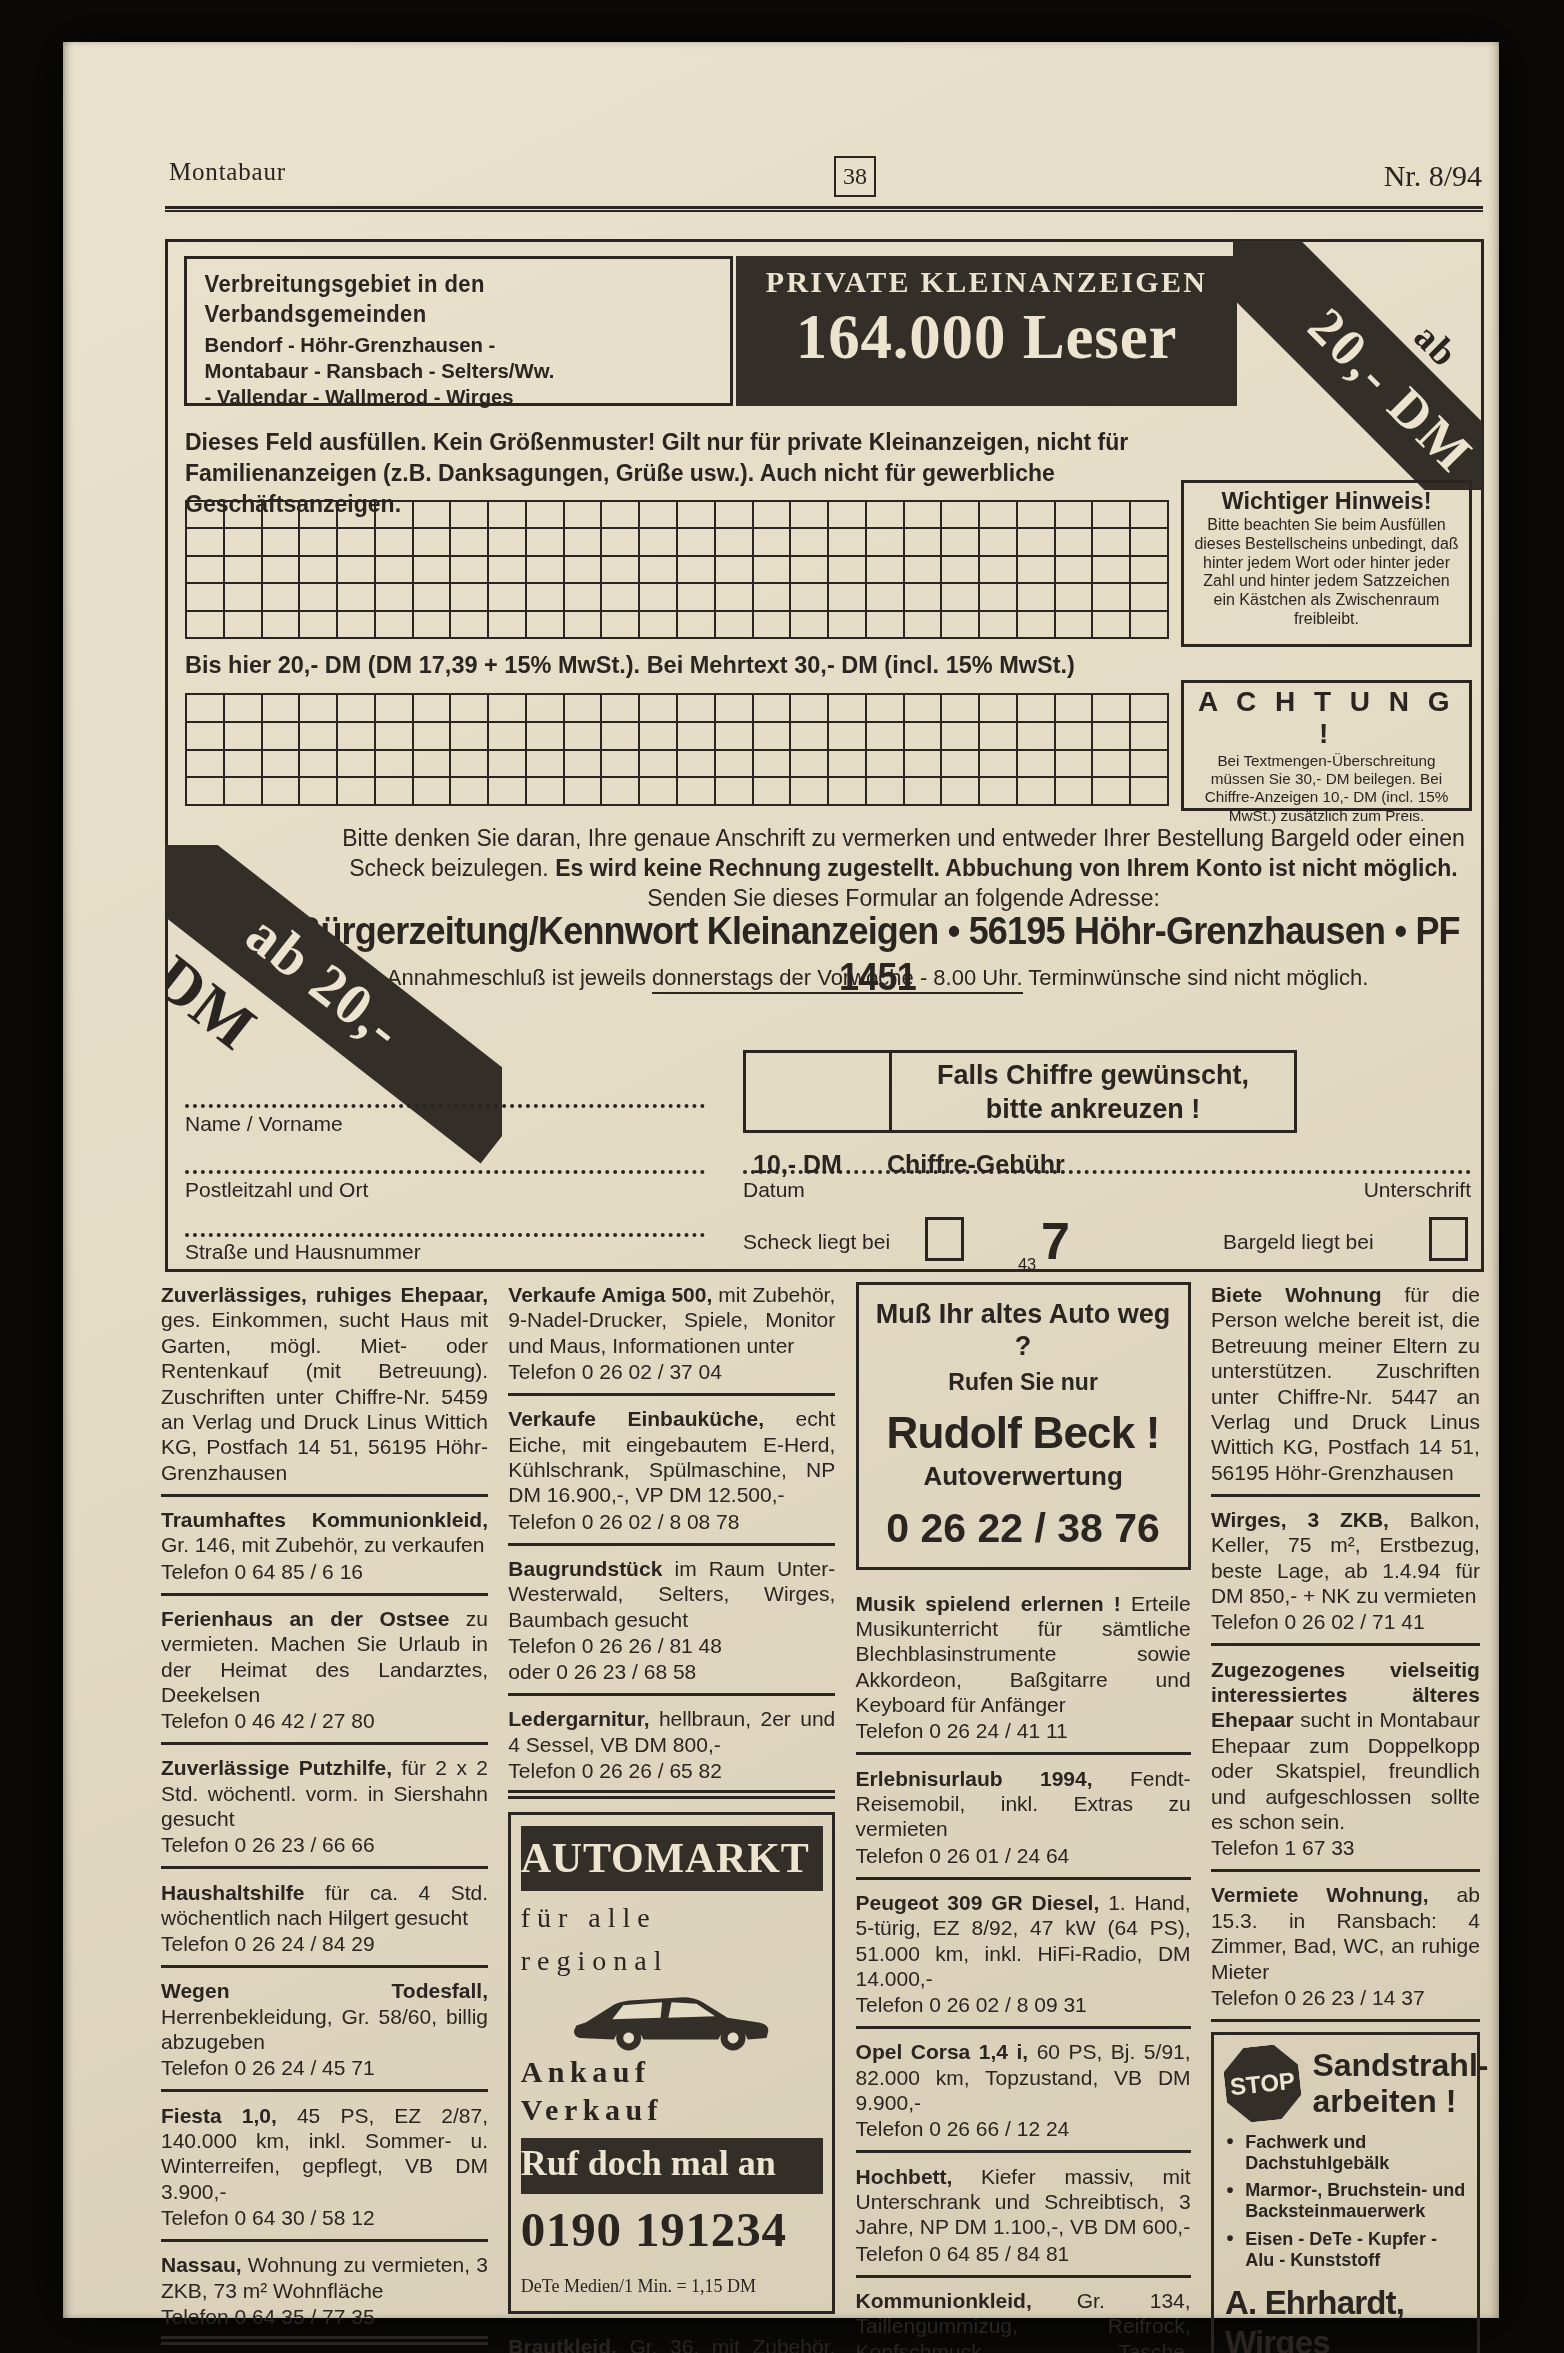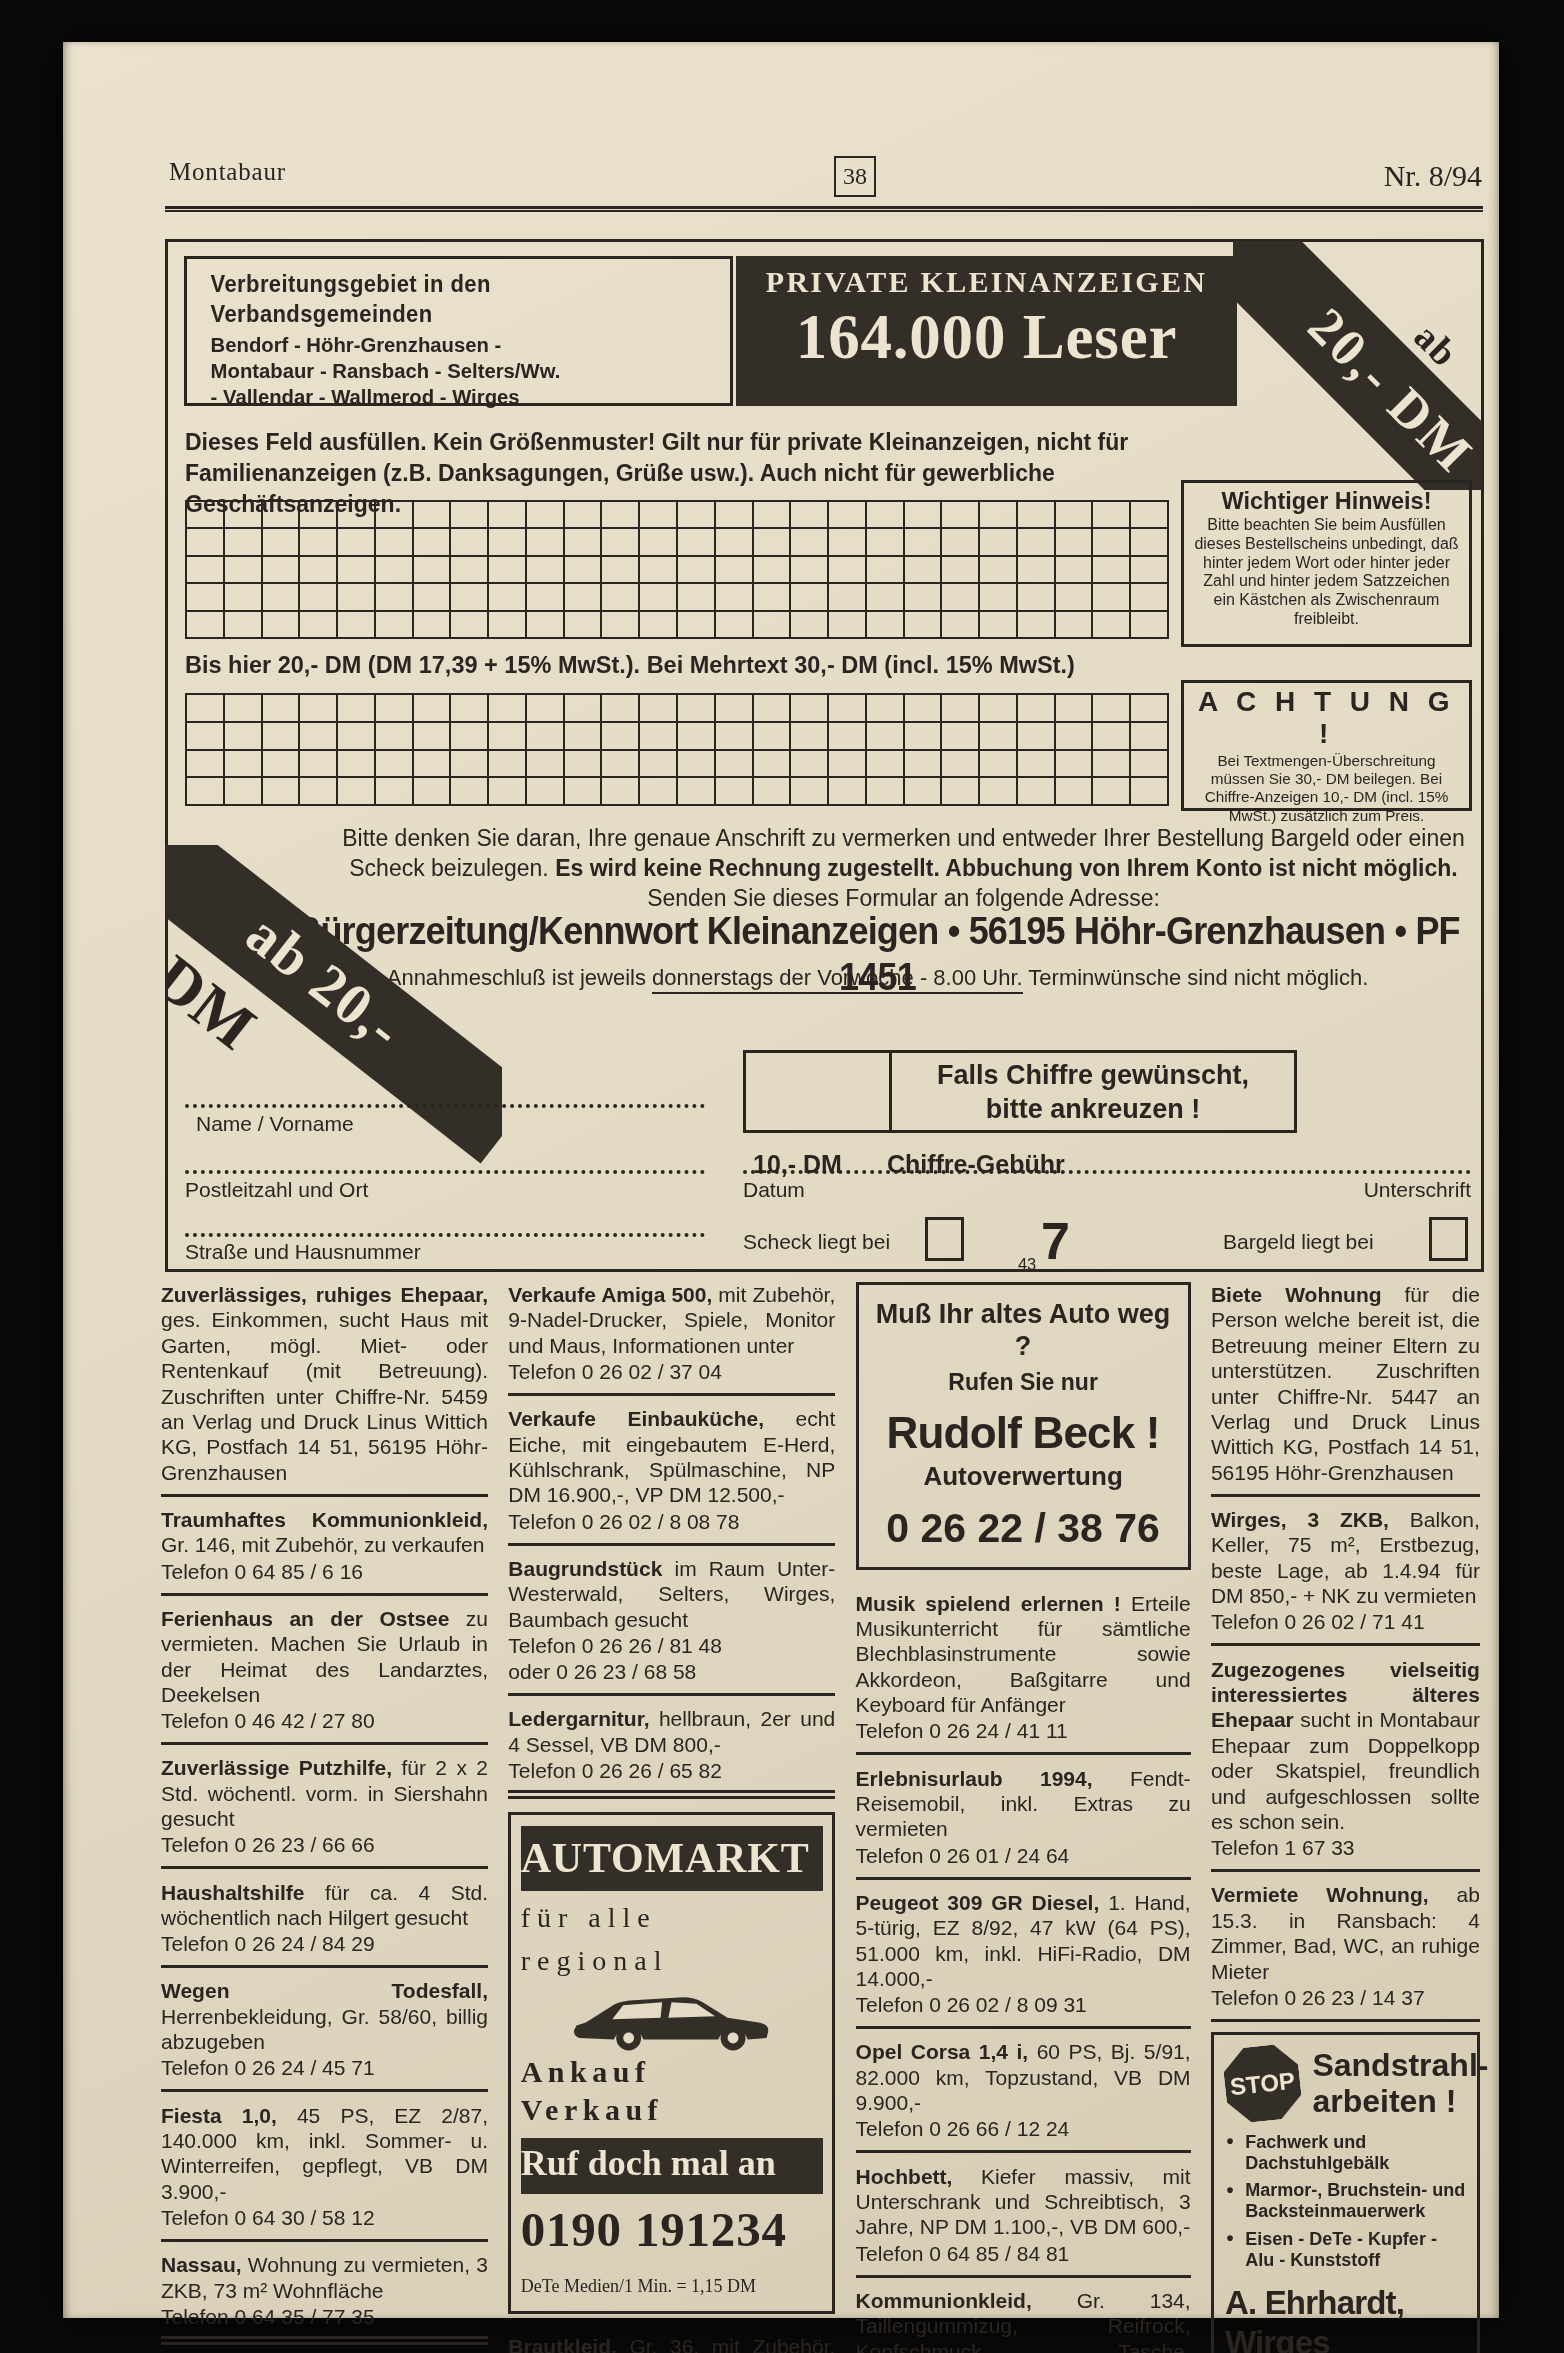--- a/index.html
+++ b/index.html
@@ -25,21 +25,21 @@
   #pagebox{position:absolute;left:771px;top:114px;width:42px;height:41px;border:2.3px solid var(--ink);
            display:flex;align-items:center;justify-content:center;font-size:24px;}
   #issue{position:absolute;right:17px;top:117px;font-size:30px;}
   #headrule{position:absolute;left:102px;right:15.6px;top:164px;height:5.5px;
             background:linear-gradient(180deg,var(--ink) 0 3.1px,transparent 3.1px 3.9px,var(--ink) 3.9px 5.5px);}
 
   
   #form{position:absolute;left:102px;top:197px;width:1319px;height:1033px;border:3.9px solid var(--ink);}
 
   #vgbox{position:absolute;left:15.6px;top:14px;width:549px;height:150px;border:3.1px solid var(--ink);
-         padding:11px 24px;}
+         padding:11px 18px;}
   #vgbox .vg-title{font-size:22px;font-weight:bold;letter-spacing:0.4px;transform:scaleY(1.12);transform-origin:left top;margin-bottom:11px;}
   #vgbox .vg-line{font-size:20.3px;font-weight:bold;line-height:1.28;}
 
   #banner{position:absolute;left:568px;top:14px;width:501px;height:150px;background:var(--ink-soft);
           color:var(--cream);text-align:center;padding-top:9.4px;}
   #banner .b1{font-size:30px;font-weight:bold;letter-spacing:2.3px;}
   #banner .b2{font-size:63px;font-weight:bold;letter-spacing:0.8px;margin-top:1.6px;}
 
   #corner{position:absolute;right:-0.8px;top:-0.8px;width:249px;height:249px;overflow:hidden;}
   #corner .rot{position:absolute;left:-55px;top:69px;width:454px;transform:rotate(45deg);text-align:center;}
@@ -73,21 +73,21 @@
   #deadline .ul{border-bottom:2.3px solid var(--ink);padding-bottom:1.6px;}
 
   #sidedeco{position:absolute;left:-1.6px;top:603px;width:336px;height:360px;overflow:hidden;}
   #sidedeco .rot{position:absolute;left:-102px;top:86px;width:469px;transform:rotate(38deg);text-align:center;}
   #sidedeco .band{background:var(--ink-soft);height:89px;line-height:83px;color:var(--cream);
                   font-size:58px;font-weight:bold;letter-spacing:1.6px;}
   #sidedeco .dm{font-size:64px;font-weight:bold;color:var(--ink);margin-top:6.3px;padding-right:164px;}
 
   .dotline{position:absolute;border-top:4.7px dotted var(--ink);}
   .flabel{position:absolute;font-size:21px;}
-  #dot-name{left:17px;top:862px;width:520px;}   #lab-name{left:17px;top:870px;margin-left:11px;}
+  #dot-name{left:17px;top:862px;width:520px;}   #lab-name{left:17px;top:870px;}
   #dot-plz{left:17px;top:928px;width:520px;}    #lab-plz{left:17px;top:936px;}
   #dot-str{left:17px;top:991px;width:520px;}    #lab-str{left:17px;top:998px;}
 
   #chiffrebox{position:absolute;left:575px;top:808px;width:554px;height:83px;border:3.9px solid var(--ink);display:flex;}
   #chiffrebox .cb-check{width:146px;border-right:3.9px solid var(--ink);}
   #chiffrebox .cb-text{flex:1;text-align:center;font-size:27px;font-weight:bold;line-height:1.22;padding-top:6.3px;transform:scaleY(1.05);}
   #fee{position:absolute;left:585px;top:908px;display:flex;gap:45px;font-size:25px;font-weight:bold;}
   #dot-datum{left:575px;top:928px;width:728px;}
   #lab-datum{left:575px;top:936px;} #lab-unterschrift{left:575px;top:936px;width:728px;text-align:right;}
   #schecklab{left:575px;top:988px;} #bargeldlab{left:1055px;top:988px;}

